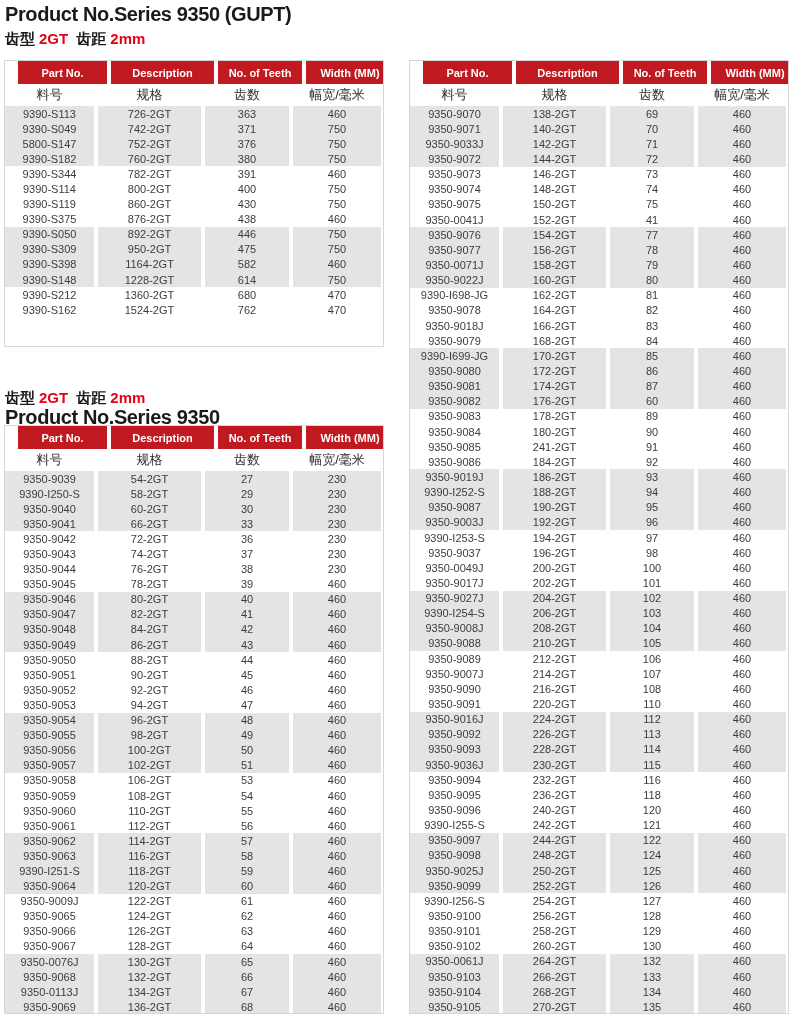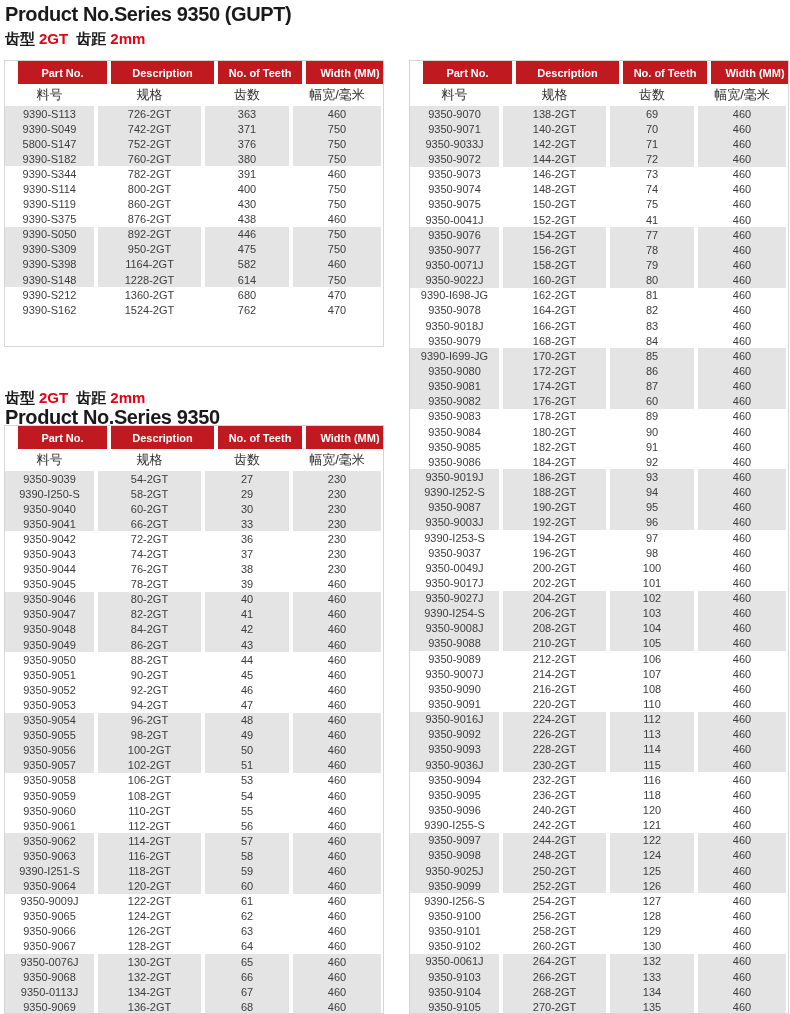--- a/index.html
+++ b/index.html
@@ -516,21 +516,21 @@
         <div class="cell c3 data-tr td">460</div>
       </div>
       <div class="tr data-tr">
         <div class="cell c0 data-tr td">9350-9084</div>
         <div class="cell c1 data-tr td">180-2GT</div>
         <div class="cell c2 data-tr td">90</div>
         <div class="cell c3 data-tr td">460</div>
       </div>
       <div class="tr data-tr">
         <div class="cell c0 data-tr td">9350-9085</div>
-        <div class="cell c1 data-tr td">182-2GT</div>
+        <div class="cell c1 data-tr td">241-2GT</div>
         <div class="cell c2 data-tr td">91</div>
         <div class="cell c3 data-tr td">460</div>
       </div>
       <div class="tr data-tr">
         <div class="cell c0 data-tr td">9350-9086</div>
         <div class="cell c1 data-tr td">184-2GT</div>
         <div class="cell c2 data-tr td">92</div>
         <div class="cell c3 data-tr td">460</div>
       </div>
       <div class="tr data-tr shade">

